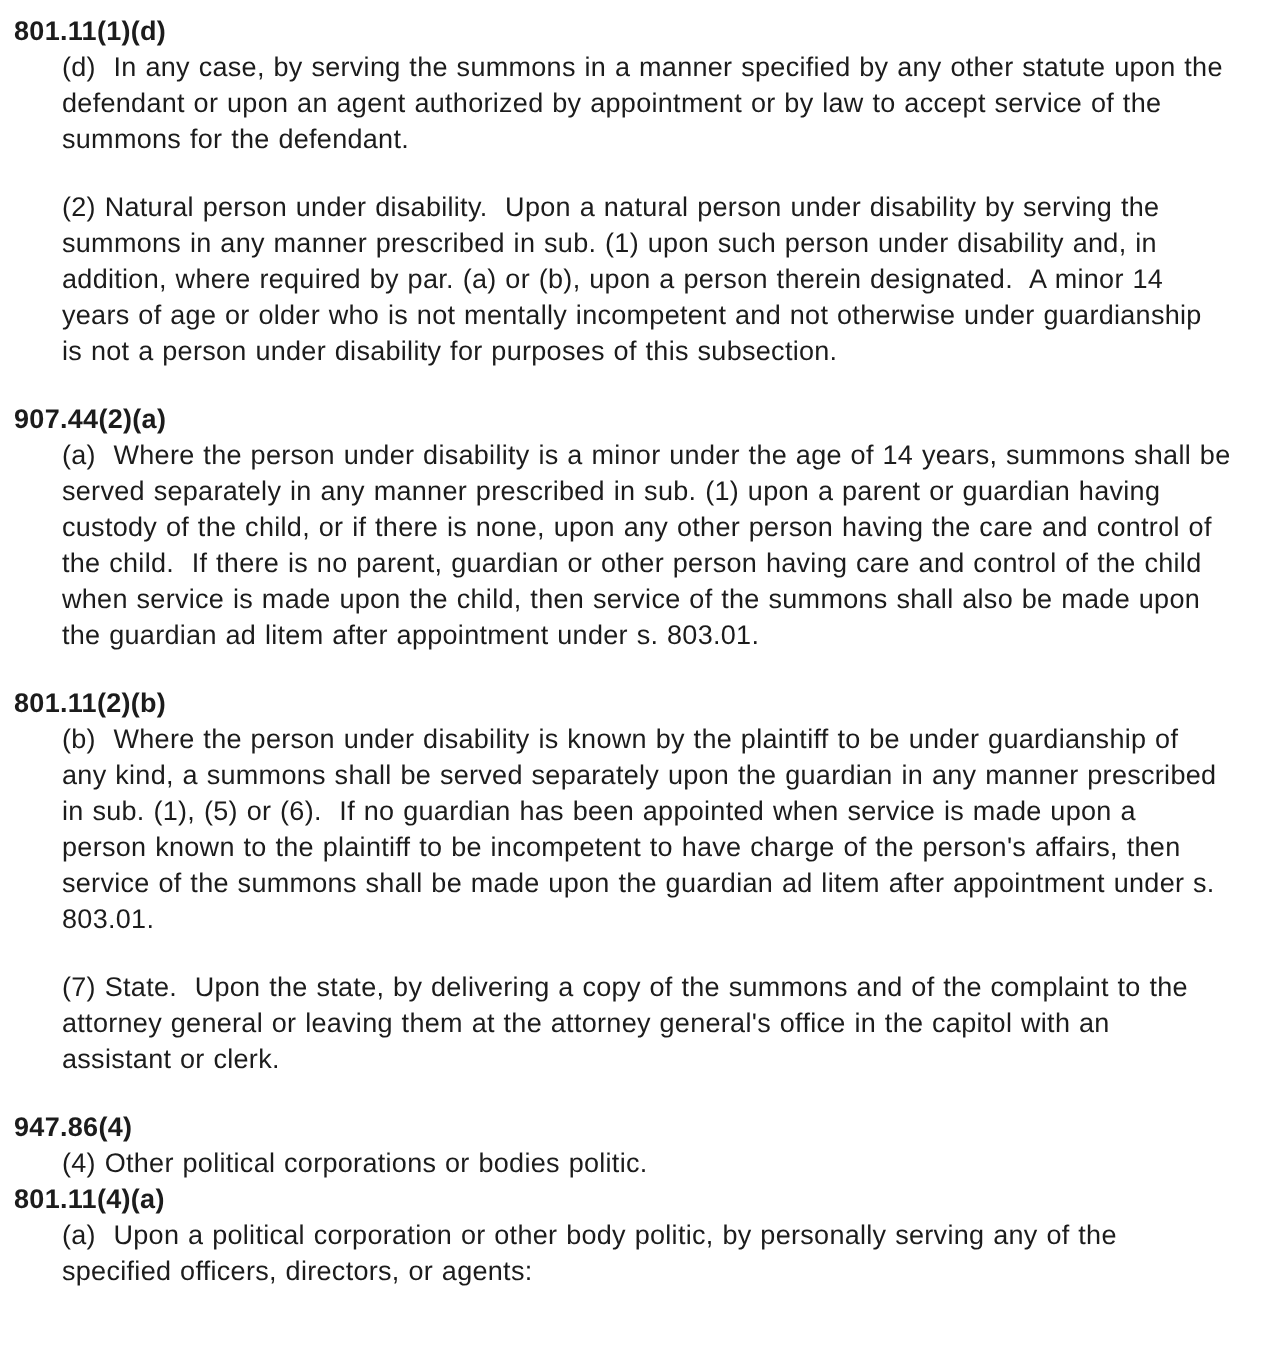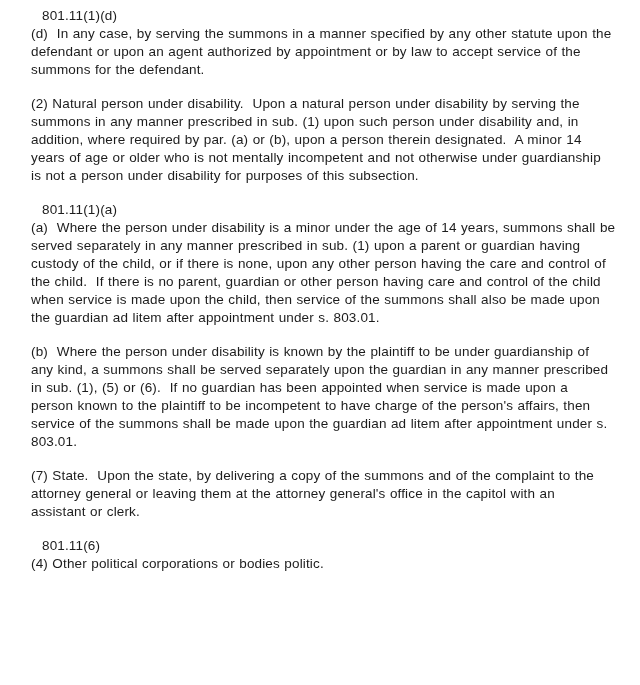--- a/index.html
+++ b/index.html
@@ -13,22 +13,21 @@
     font-family: "Liberation Sans", "DejaVu Sans", sans-serif;
     font-size: 13.5px;
     line-height: 18px;
     color: #1c1c1c;
     letter-spacing: 0.15px;
   }
   .section { margin-bottom: 16px; }
   .section.tight { margin-bottom: 0; }
   .section-heading {
     white-space: pre-wrap;
-    font-weight: normal;
-    margin-left: 35px;
+    font-weight: bold;
   }
   .section-body {
     white-space: pre-wrap;
     word-spacing: 0.5px;
     margin-left: 24px;
   }
 </style>
 </head>
 <body>
 
@@ -43,43 +42,49 @@
 
   <div class="section">
     <div class="section-body">(2) Natural person under disability.  Upon a natural person under disability by serving the
 summons in any manner prescribed in sub. (1) upon such person under disability and, in
 addition, where required by par. (a) or (b), upon a person therein designated.  A minor 14
 years of age or older who is not mentally incompetent and not otherwise under guardianship
 is not a person under disability for purposes of this subsection.</div>
   </div>
 
   <div class="section">
-    <div class="section-heading">801.11(1)(a)</div>
+    <div class="section-heading">907.44(2)(a)</div>
     <div class="section-body">(a)  Where the person under disability is a minor under the age of 14 years, summons shall be
 served separately in any manner prescribed in sub. (1) upon a parent or guardian having
 custody of the child, or if there is none, upon any other person having the care and control of
 the child.  If there is no parent, guardian or other person having care and control of the child
 when service is made upon the child, then service of the summons shall also be made upon
 the guardian ad litem after appointment under s. 803.01.</div>
   </div>
 
   <div class="section">
+    <div class="section-heading">801.11(2)(b)</div>
     <div class="section-body">(b)  Where the person under disability is known by the plaintiff to be under guardianship of
 any kind, a summons shall be served separately upon the guardian in any manner prescribed
 in sub. (1), (5) or (6).  If no guardian has been appointed when service is made upon a
 person known to the plaintiff to be incompetent to have charge of the person's affairs, then
 service of the summons shall be made upon the guardian ad litem after appointment under s.
 803.01.</div>
   </div>
 
   <div class="section">
     <div class="section-body">(7) State.  Upon the state, by delivering a copy of the summons and of the complaint to the
 attorney general or leaving them at the attorney general's office in the capitol with an
 assistant or clerk.</div>
   </div>
 
   <div class="section tight">
-    <div class="section-heading">801.11(6)</div>
+    <div class="section-heading">947.86(4)</div>
     <div class="section-body">(4) Other political corporations or bodies politic.</div>
   </div>
 
+  <div class="section tight">
+    <div class="section-heading">801.11(4)(a)</div>
+    <div class="section-body">(a)  Upon a political corporation or other body politic, by personally serving any of the
+specified officers, directors, or agents:</div>
+  </div>
 
 </div>
 
 </body></html>

